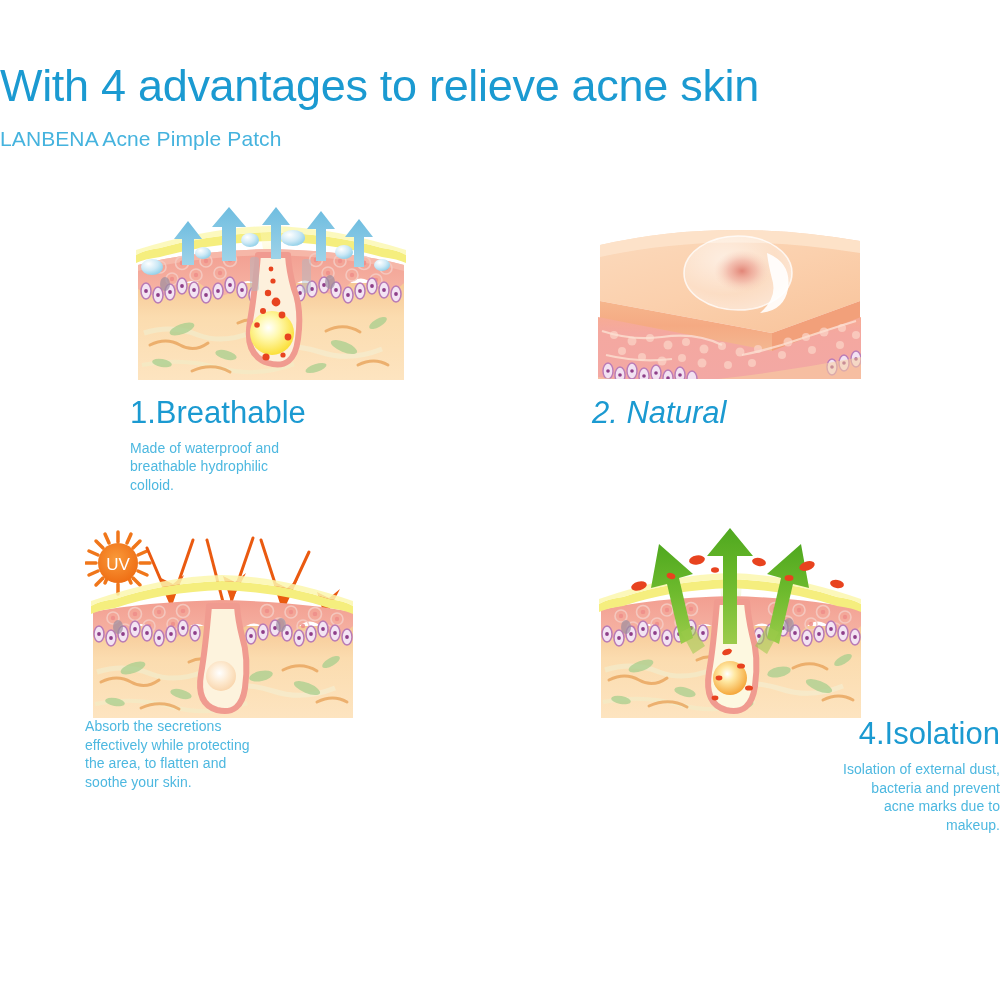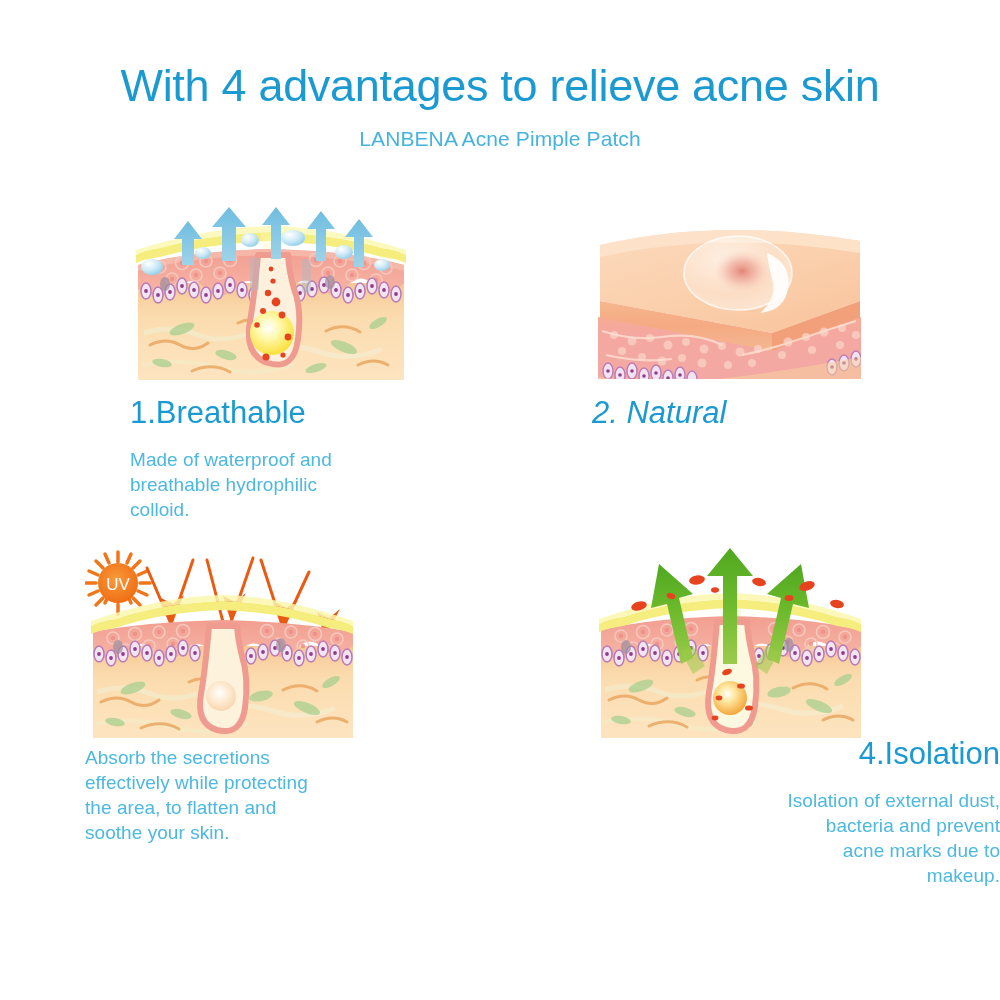--- a/index.html
+++ b/index.html
@@ -6,21 +6,21 @@
   html,body { width:1000px; height:1000px; background:#ffffff; }
   body {
     font-family:"Liberation Sans", sans-serif;
     -webkit-font-smoothing:antialiased;
     overflow:hidden;
   }
 
   .page { position:relative; width:1000px; height:1000px; background:#fff; }
 
   
-  .header { width:100%; text-align:center; padding-top:62px; }
+  .header { width:100%; padding-top:62px; }
   .main-title {
     color:#1b9ad1;
     font-size:45px;
     font-weight:400;
     letter-spacing:-0.3px;
     line-height:1.05;
     white-space:nowrap;
   }
   .sub-title {
     color:#45b3de;
@@ -31,43 +31,43 @@
   }
 
   
   .grid {
     position:absolute;
     top:205px; left:0;
     width:1000px;
     display:grid;
     grid-template-columns:1fr 1fr;
     grid-template-rows:auto auto;
-    row-gap:24px;
+    row-gap:32px;
   }
   .panel { position:relative; }
   .panel-col-a { padding-left:130px; }
   .panel-col-b { padding-left:592px; margin-left:-500px;font-style:italic; }
 
   .art-wrap { position:relative; width:282px; height:180px; }
   .art-wrap.wide2 { width:275px; height:180px; }
   .art { position:absolute; left:0; top:0; }
 
   .panel-title {
     color:#1b9ad1;
     font-size:31px;
     font-weight:400;
     line-height:1;
     margin-top:12px;
     white-space:nowrap;
   }
   .panel-body {
     color:#4db8e0;
-    font-size:19px;
+    font-size:14px;
     line-height:1.32;
-    margin-top:19px;
+    margin-top:11px;
     white-space:pre-line;
     letter-spacing:0.05px;
   }
 
   
   .row2 .art-wrap { margin-top:0; }
   .r2a { padding-left:85px; }
   .r2b { padding-left:593px; margin-left:-500px;text-align:right; }
 </style>
 </head>

